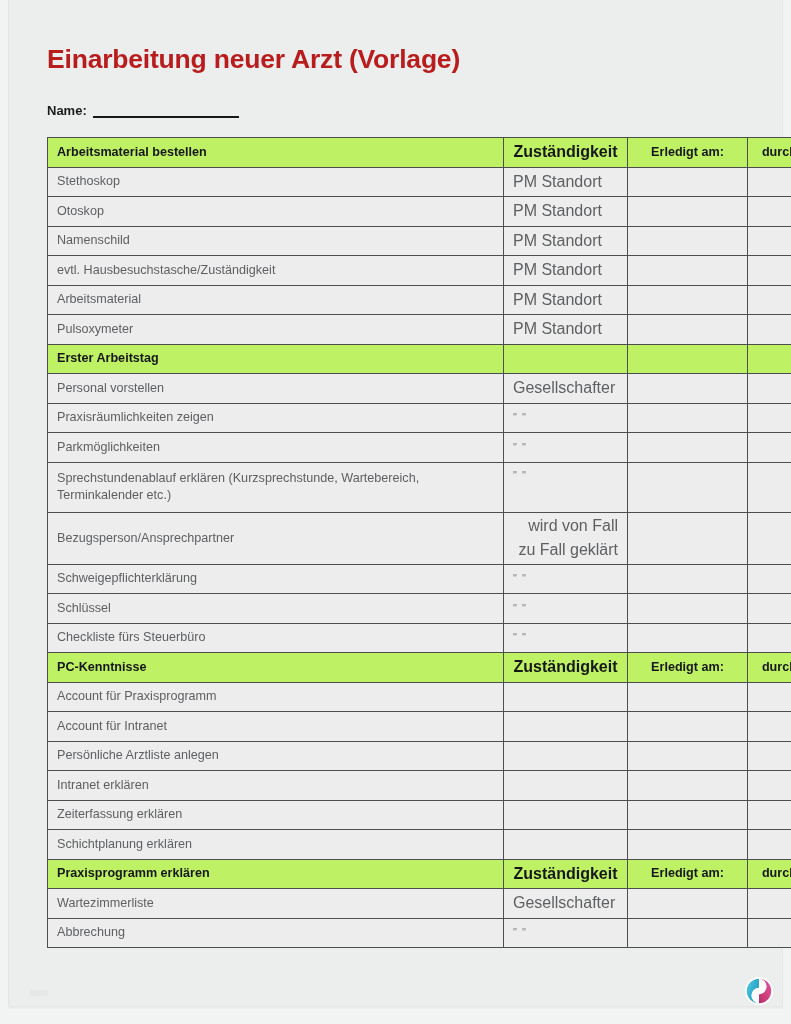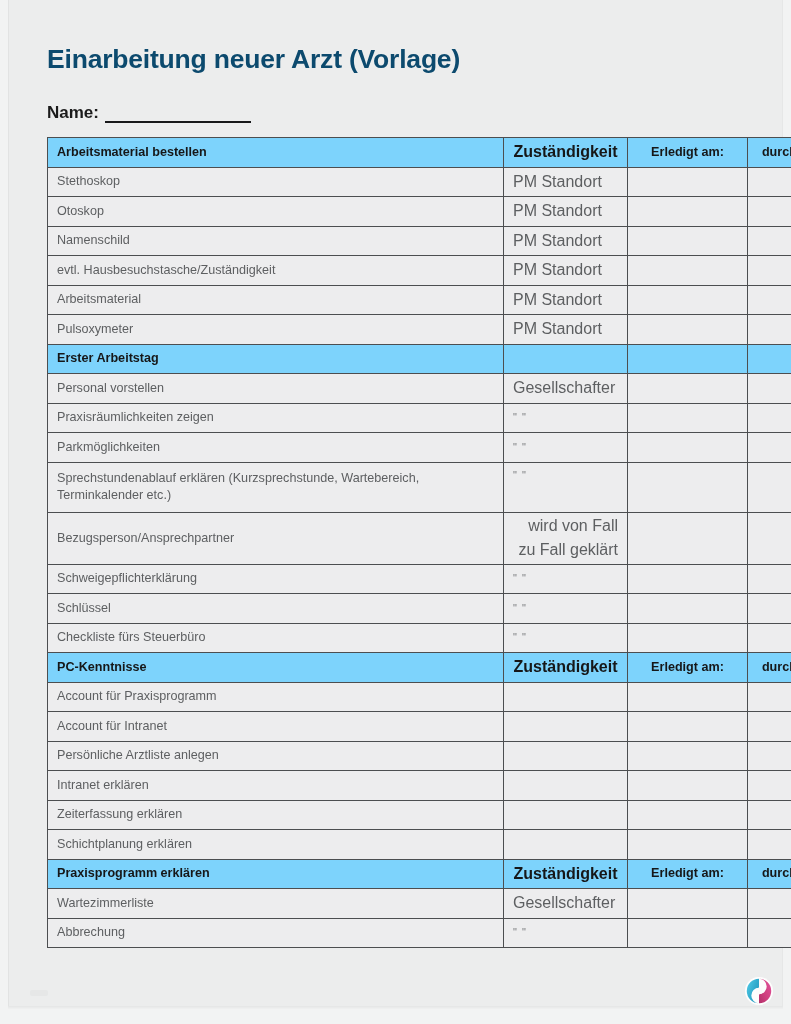--- a/index.html
+++ b/index.html
@@ -32,35 +32,35 @@
     height: 4px;
     background: linear-gradient(#e4e5e5, #f4f5f5);
   }
 
   #doc-title {
     position: absolute;
     left: 39px;
     top: 44px;
     font-size: 26.5px;
     font-weight: bold;
-    color: #0c4a6e;
+    color: #b91c1c;
     letter-spacing: -0.2px;
     white-space: nowrap;
   }
 
   #name-row {
     position: absolute;
     left: 39px;
     top: 103px;
     display: flex;
     align-items: flex-end;
     gap: 6px;
   }
   #name-label {
-    font-size: 17px;
+    font-size: 13px;
     font-weight: bold;
     color: #1b1b1b;
   }
   #name-blank {
     width: 146px;
     height: 13px;
     border-bottom: 2px solid #17181a;
   }
 
   
@@ -76,21 +76,21 @@
   }
   #checklist td {
     border: 1.15px solid #4c4e50;
     background: #ededee;
     padding: 0 9px;
     vertical-align: middle;
     line-height: 1.35;
     overflow: hidden;
   }
   #checklist tr.section td {
-    background: #7dd3fc;
+    background: #bef264;
     color: #161718;
     font-weight: bold;
     border-top-width: 1.9px;
     border-bottom-width: 1.9px;
   }
   #checklist tr.section td.c-resp,
   #checklist tr.section td.c-done,
   #checklist tr.section td.c-by {
     text-align: center;
   }

